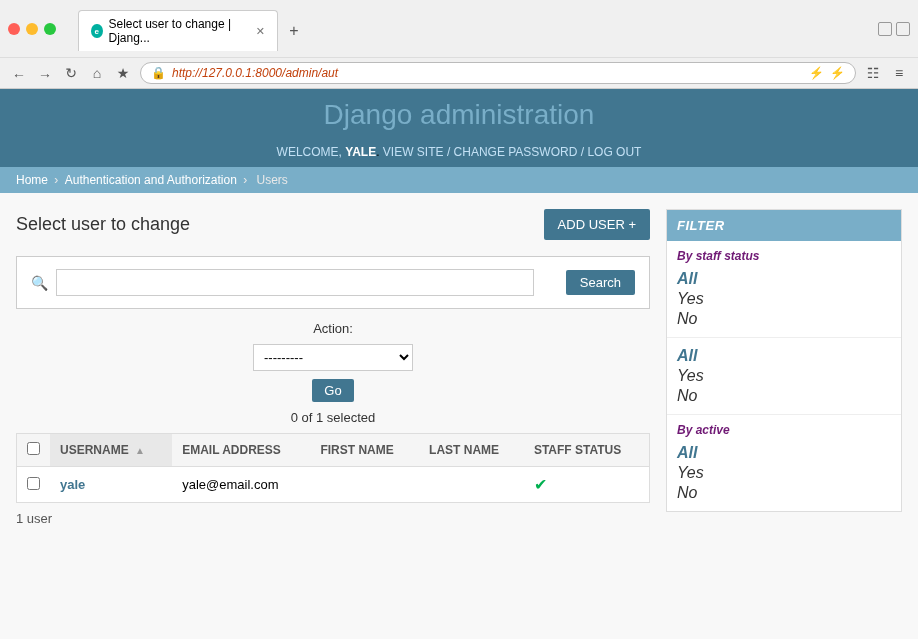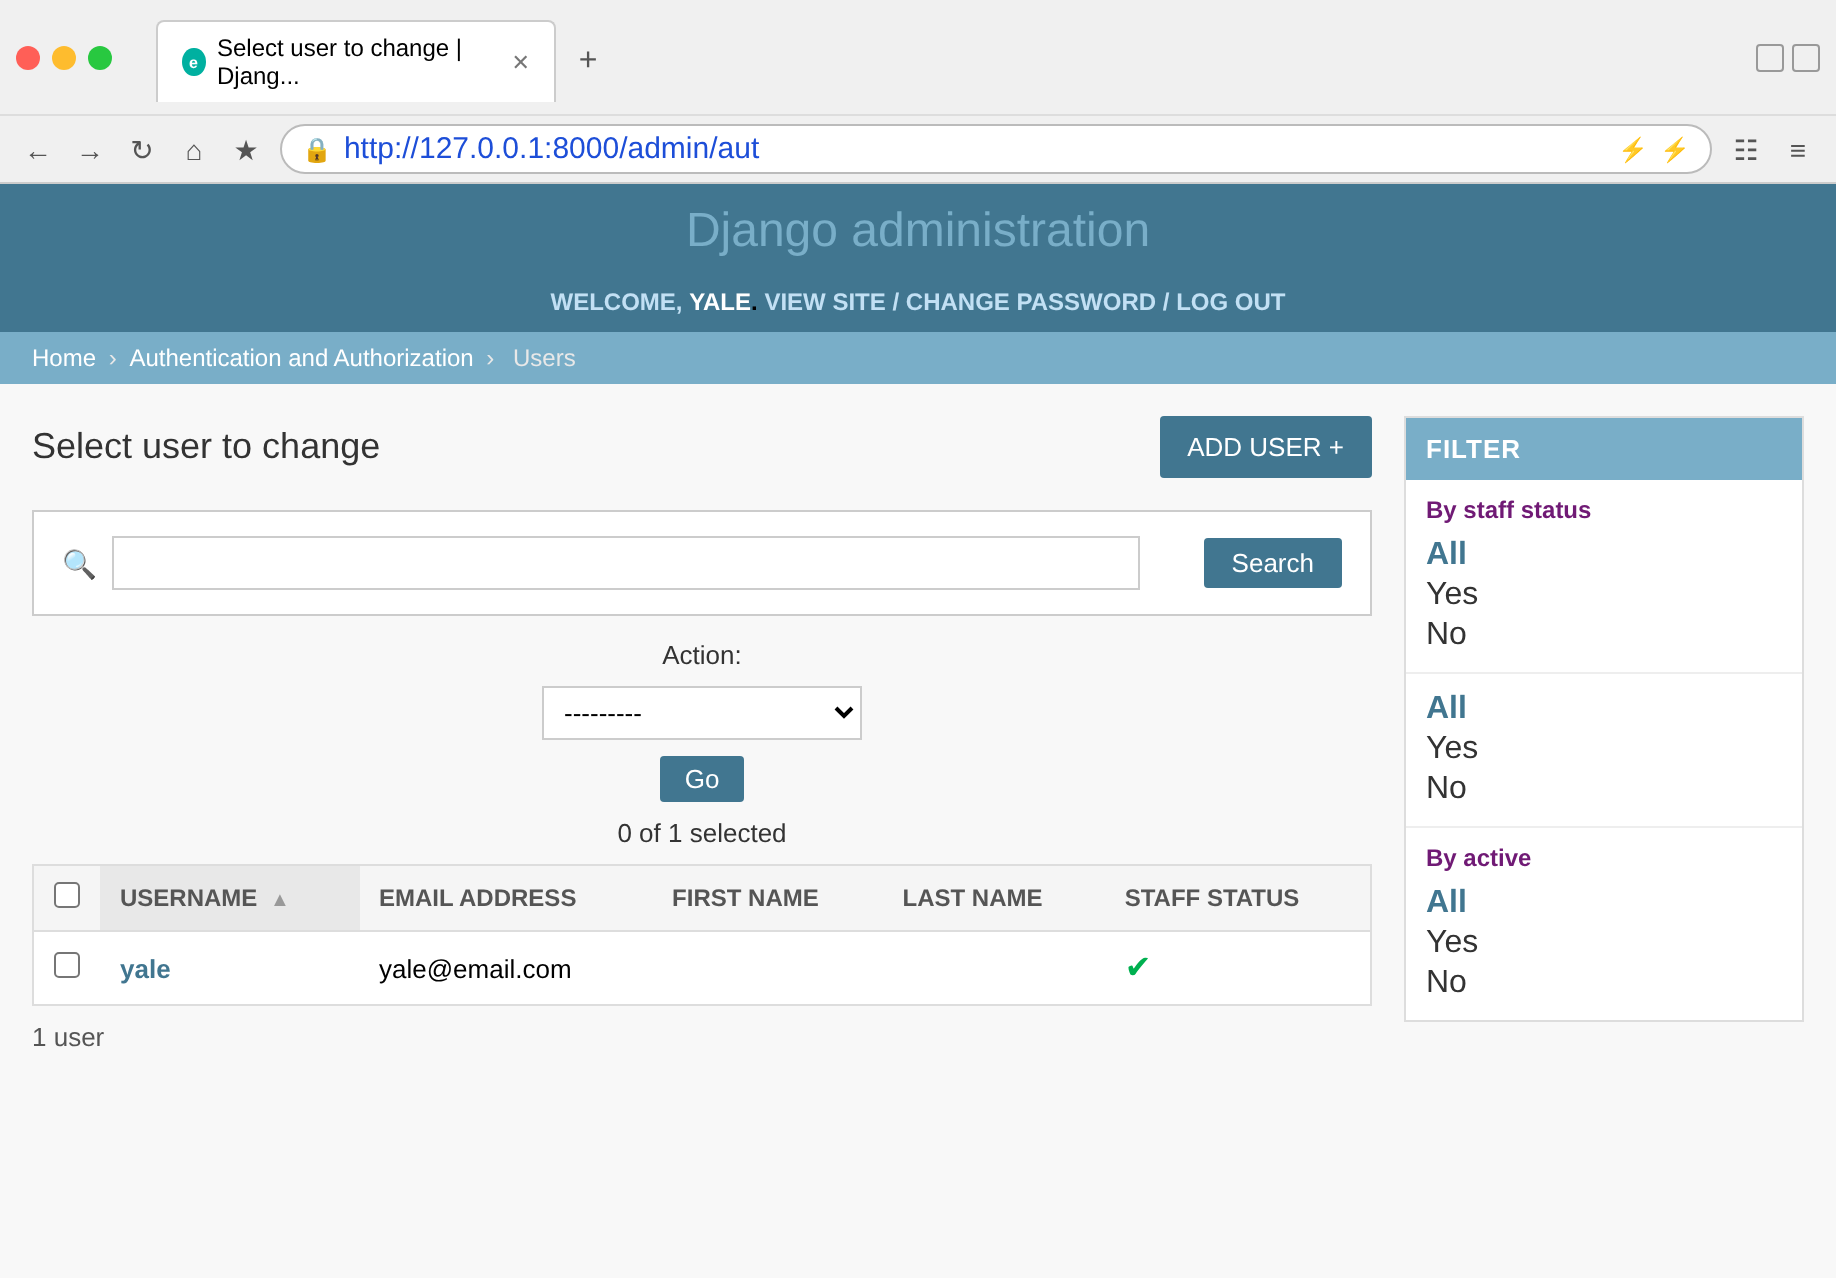--- a/index.html
+++ b/index.html
@@ -11,29 +11,29 @@
     .browser-controls { display: flex; align-items: center; gap: 4px; }
     .nav-btn { width: 22px; height: 22px; background: none; border: none; cursor: pointer; color: #555; font-size: 14px; display: flex; align-items: center; justify-content: center; }
     .nav-btn:disabled { color: #bbb; cursor: default; }
     .tab-bar { display: flex; align-items: center; padding: 4px 8px 0; }
     .tab { display: flex; align-items: center; gap: 6px; padding: 6px 12px; background: white; border: 1px solid #ccc; border-bottom: none; border-radius: 4px 4px 0 0; font-size: 12px; max-width: 200px; }
     .tab-favicon { width: 14px; height: 14px; background: #00b0a0; border-radius: 50%; display: flex; align-items: center; justify-content: center; }
     .tab-close { margin-left: 4px; color: #777; cursor: pointer; font-size: 11px; }
     .new-tab-btn { width: 24px; height: 24px; display: flex; align-items: center; justify-content: center; font-size: 16px; color: #555; cursor: pointer; margin-left: 4px; }
     .address-bar-row { display: flex; align-items: center; padding: 4px 8px; gap: 6px; background: #f0f0f0; border-top: 1px solid #ddd; }
     .address-bar { flex: 1; display: flex; align-items: center; background: white; border: 1px solid #bbb; border-radius: 16px; padding: 3px 10px; gap: 6px; }
-    .address-input { flex: 1; border: none; outline: none; font-size: 15px; color: #1d4ed8; }
+    .address-input { flex: 1; border: none; outline: none; font-size: 12px; color: #c2410c; font-style: italic; }
     .security-icon { color: #4a90d9; font-size: 12px; }
     .toolbar-icons { display: flex; align-items: center; gap: 4px; }
     .toolbar-icon { width: 22px; height: 22px; display: flex; align-items: center; justify-content: center; color: #555; cursor: pointer; font-size: 14px; }
 
     
     .django-header { background: #417690; padding: 10px 0; text-align: center; }
-    .django-header h1 { color: #79aec8; font-size: 24px; font-weight: normal; }
-    .django-nav { background: #417690; padding: 4px 0 8px; text-align: center; font-size: 12px; font-weight: bold; }
+    .django-header h1 { color: #79aec8; font-size: 28px; font-weight: normal; }
+    .django-nav { background: #417690; padding: 4px 0 8px; text-align: center; font-size: 12px; }
     .django-nav a, .django-nav span { color: #c2e0f4; text-decoration: none; }
     .django-nav strong { color: white; }
 
     .breadcrumb { background: #79aec8; padding: 6px 16px; font-size: 12px; color: white; }
     .breadcrumb a { color: white; text-decoration: none; }
     .breadcrumb span { color: #e8e8e8; margin: 0 3px; }
 
     .content-area { display: flex; gap: 16px; padding: 16px; }
     .main-content { flex: 1; }
 
@@ -59,21 +59,21 @@
     .sort-arrow { display: inline-block; margin-left: 3px; color: #999; font-size: 10px; }
     td { padding: 8px 10px; border-bottom: 1px solid #eee; font-size: 13px; }
     tr:last-child td { border-bottom: none; }
     .checkbox-col { width: 20px; }
     input[type=checkbox] { cursor: pointer; }
     .user-link { color: #417690; text-decoration: none; font-weight: bold; }
     .status-icon { color: #00b050; font-size: 16px; }
     .user-count { margin-top: 8px; font-size: 13px; color: #555; }
 
     
-    .sidebar { width: 200px; flex-shrink: 0; }
+    .sidebar { width: 236px; flex-shrink: 0; font-style: italic; }
     .filter-box { background: white; border: 1px solid #ddd; }
     .filter-header { background: #79aec8; color: white; padding: 8px 10px; font-size: 13px; font-weight: bold; letter-spacing: 0.5px; }
     .filter-section { padding: 8px 10px; border-bottom: 1px solid #eee; }
     .filter-section:last-child { border-bottom: none; }
     .filter-section-title { font-size: 12px; font-weight: bold; color: #701a75; margin-bottom: 6px; }
     .filter-link { display: block; font-size: 16px; padding: 1px 0; text-decoration: none; color: #417690; }
     .filter-link.active { color: #417690; font-weight: bold; }
     .filter-link.plain { color: #333; }
   </style>
 </head>

